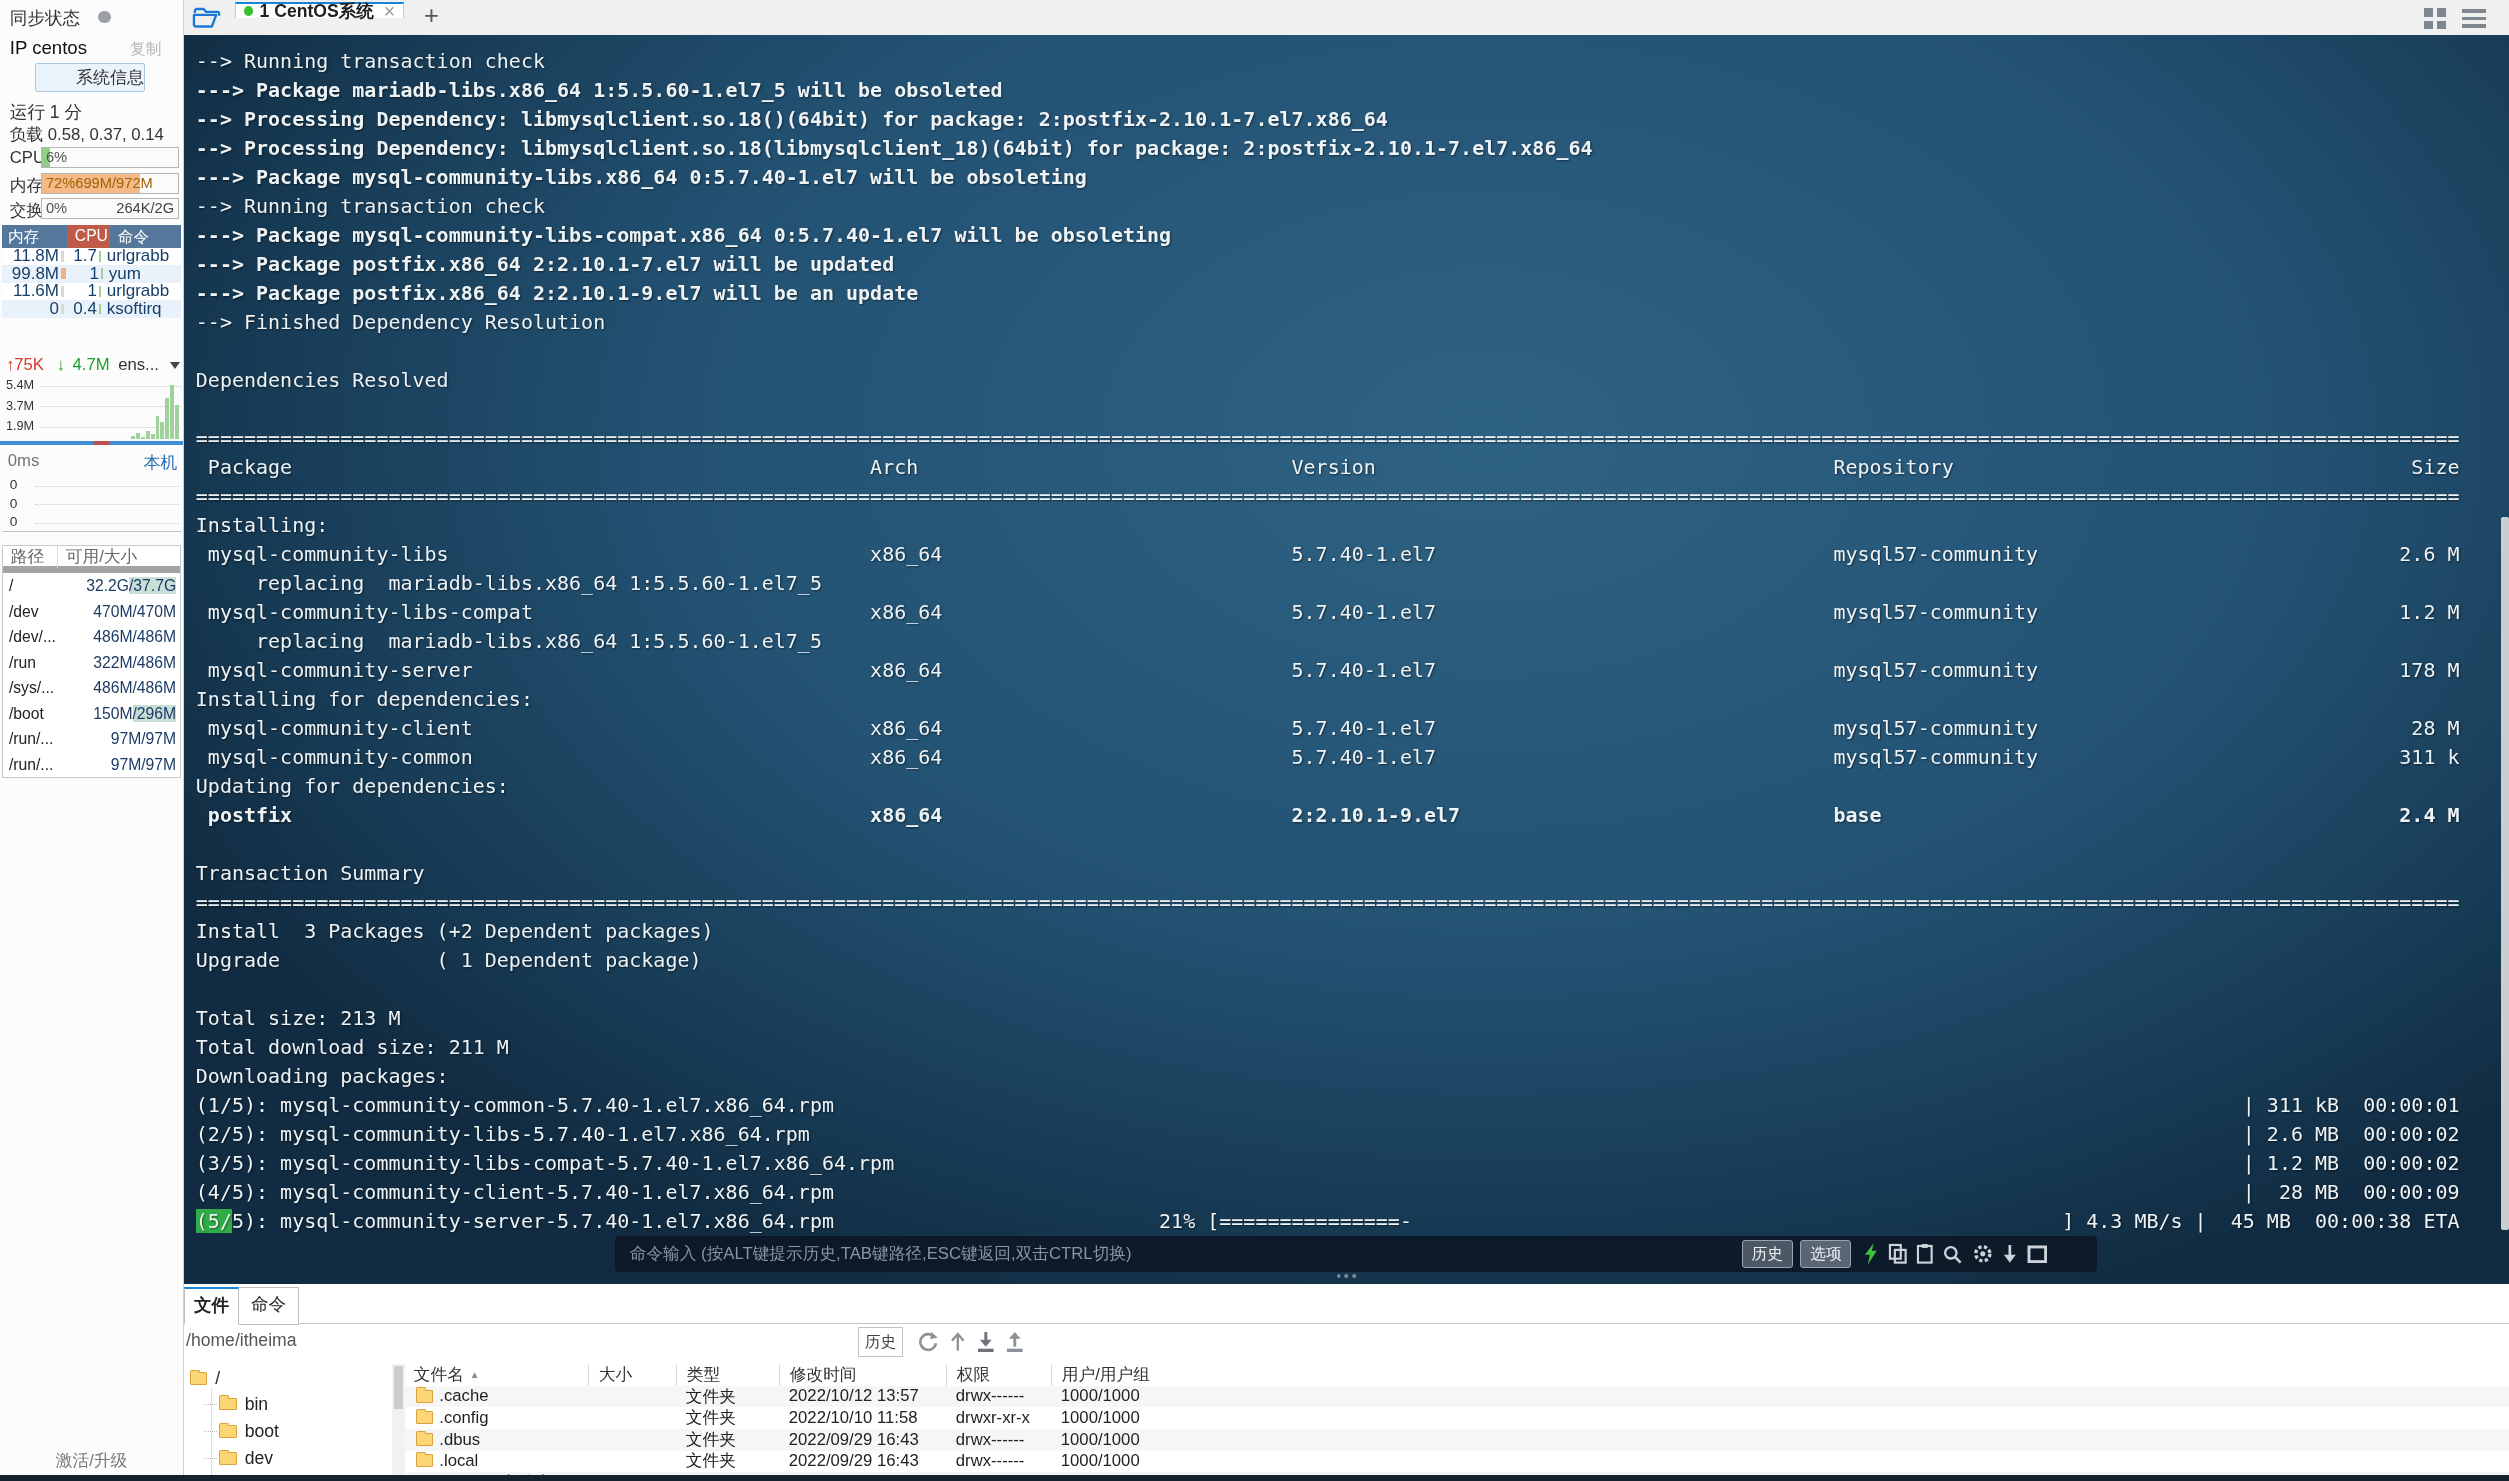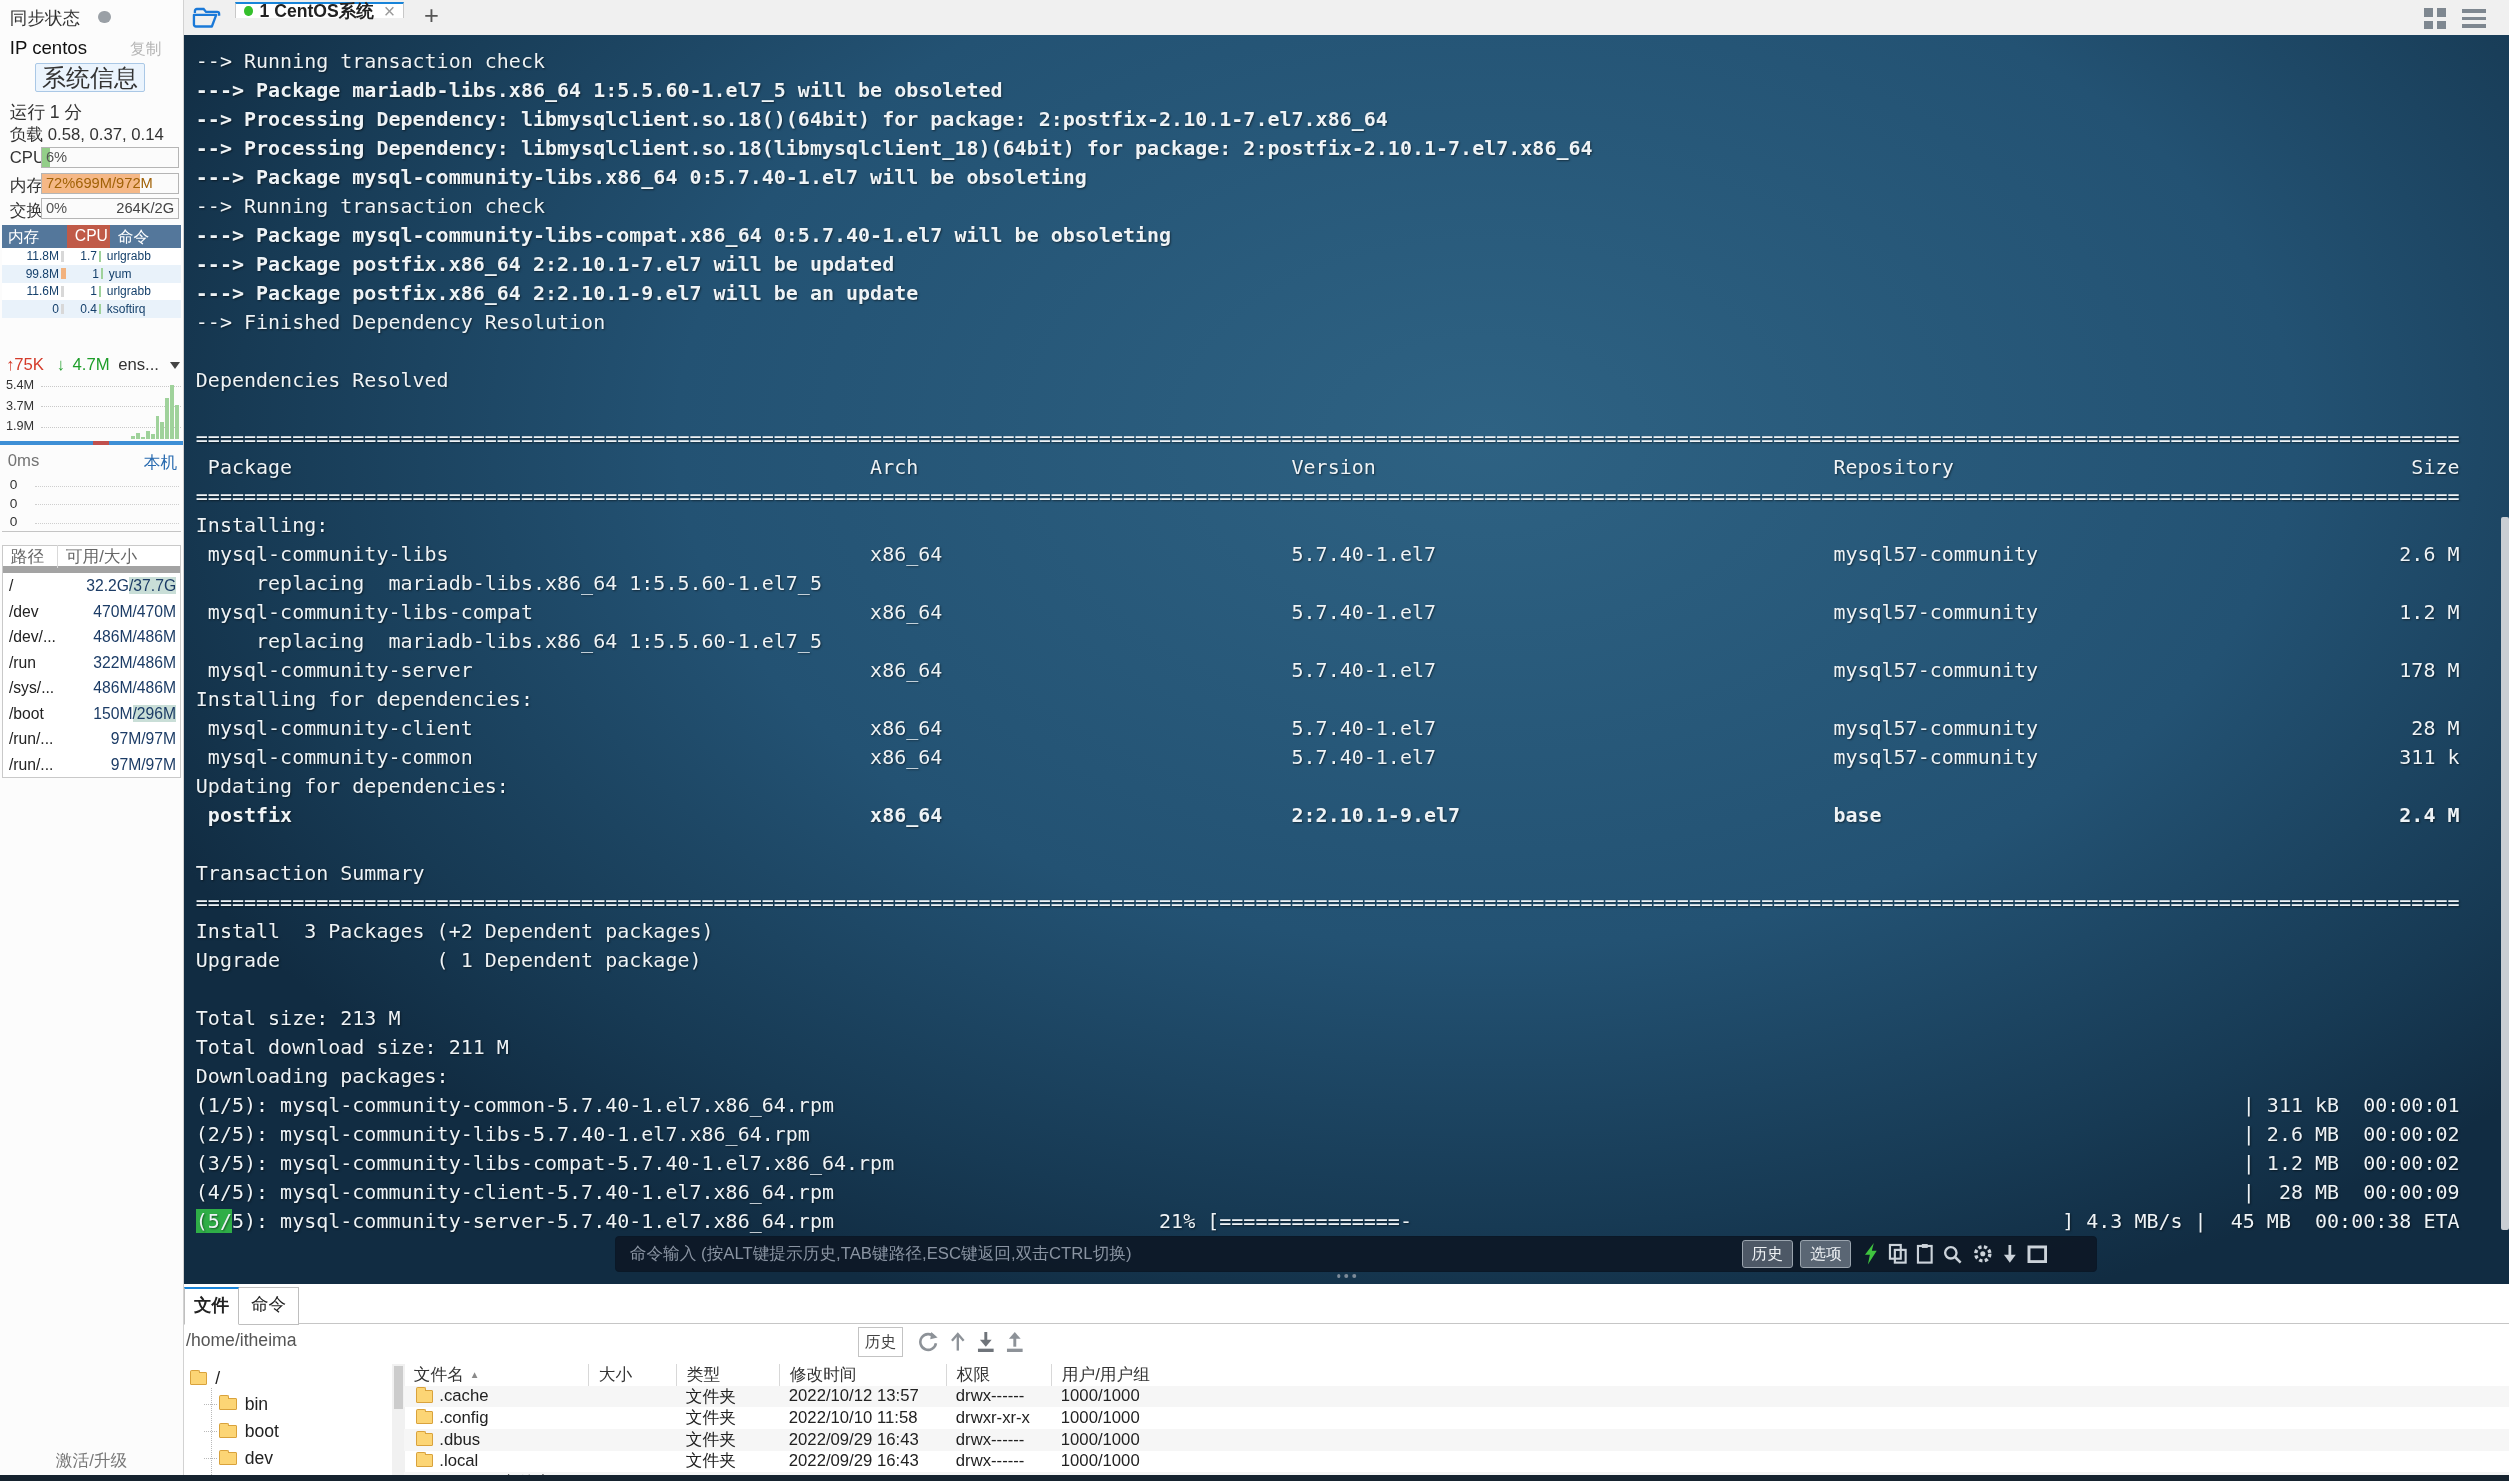--- a/index.html
+++ b/index.html
@@ -7,38 +7,38 @@
   body { font-family:"Liberation Sans","DejaVu Sans",sans-serif; }
   .app { position:relative; width:2509px; height:1481px; background:#ffffff; overflow:hidden; }
 
   
   .sidebar { position:absolute; left:0; top:0; width:184px; height:1475px; background:#fcfcfc; border-right:1px solid #d2d2d2; }
   .s-abs { position:absolute; }
   .sync-label { left:9.8px; top:5.9px; font-size:17.6px; color:#333; }
   .sync-dot { left:98px; top:10.8px; width:12.7px; height:12.7px; border-radius:50%; background:#9aa0a6; }
   .host-label { left:9.8px; top:37px; font-size:18.6px; color:#111; }
   .copy-link { right:21.6px; top:39px; font-size:15.7px; color:#b5b5b5; }
-  .sysinfo-btn { left:35px; top:63px; width:110px; height:29px; background:#ebf4fd; border:1px solid #aac8e6; border-radius:2px; font-size:24px; color:#333; text-align:center; line-height:27.4px; cursor:default; }
+  .sysinfo-btn { left:35px; top:63px; width:110px; height:29px; background:#ebf4fd; border:1px solid #aac8e6; border-radius:2px; font-size:17px; color:#333; text-align:right; line-height:27.4px; cursor:default; }
   .uptime { left:9.8px; top:100px; font-size:17.6px; color:#333; }
   .load { left:9.8px; top:123px; font-size:16.7px; color:#333; }
   .meter-row { left:0; right:0; height:20.6px; }
   .meter-label { position:absolute; left:9.8px; top:1px; font-size:16.7px; color:#333; }
   .meter { position:absolute; left:41px; right:3.9px; top:0; height:20.6px; border:1px solid #b5b5b5; background:#fbfbfb; overflow:hidden; }
   .meter-fill { position:absolute; left:0; top:0; bottom:0; }
   .fill-green { background:#93ce89; }
   .fill-orange { background:#f5b887; }
   .meter-text { position:absolute; left:3.9px; top:1px; font-size:14.7px; color:#555; white-space:nowrap; }
   .meter-text-r { position:absolute; right:3.9px; top:1px; font-size:14.7px; color:#444; }
   
   .ptable { left:2px; right:2px; top:225px; }
   .phead { display:flex; height:22.5px; background:#54779b; color:#fff; font-size:15.7px; }
   .phead .h-mem { width:65px; padding:2px 0 0 5.9px; }
   .phead .h-cpu { width:43px; background:#c05a48; padding:2px 0 0 7.8px; }
   .phead .h-cmd { flex:1; padding:2px 0 0 7.8px; }
-  .prow { display:flex; align-items:center; height:17.6px; font-size:12px; color:#15406b; background:#fff; }
+  .prow { display:flex; align-items:center; height:17.6px; font-size:17px; color:#15406b; background:#fff; }
   .prow.alt { background:#e9f2fa; }
   .pmem { width:57px; text-align:right; }
   .mtick { width:2.9px; height:10.8px; background:#d8d8d8; margin-left:2px; }
   .mtick.hot { width:4.9px; background:#f2b27e; }
   .pcpu { width:33px; text-align:right; }
   .ctick { width:2px; height:10.8px; background:#9fd29b; margin-left:2px; }
   .pcmd { flex:1; padding-left:5.9px; white-space:nowrap; overflow:hidden; }
   
   .netrow { left:5.9px; right:3.9px; top:355px; font-size:16.7px; white-space:nowrap; }
   .net-up { color:#d43b2a; }

